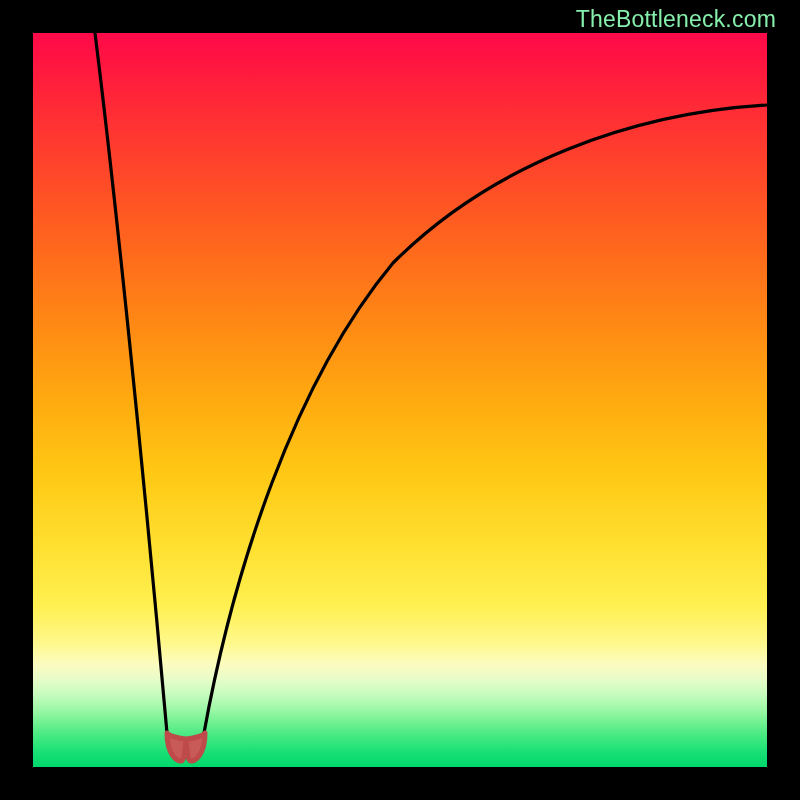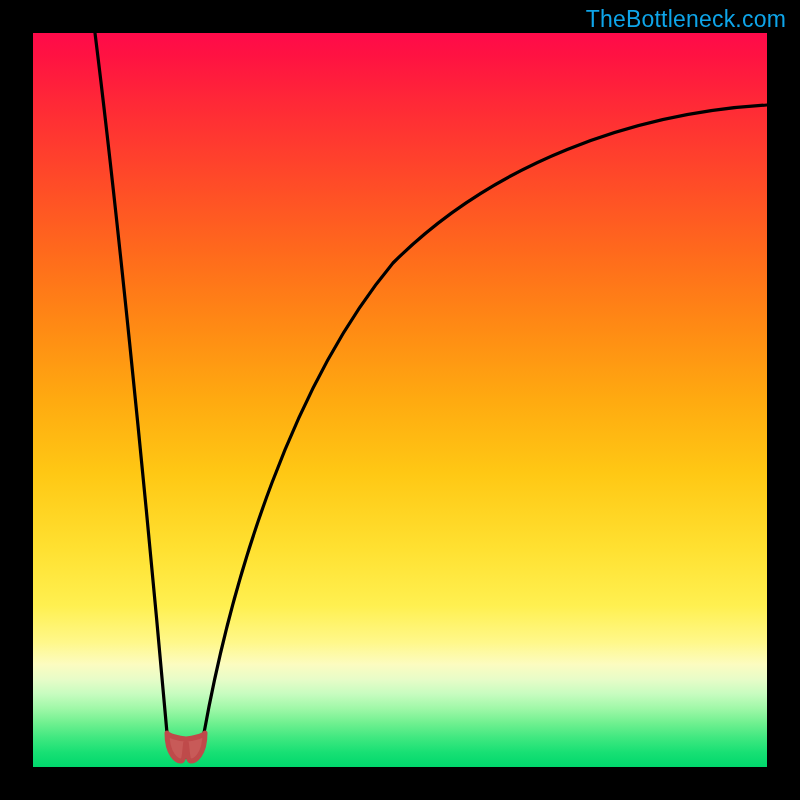--- a/index.html
+++ b/index.html
@@ -54,22 +54,22 @@
     position: absolute;
     left: 0;
     top: 0;
     width: 734px;
     height: 734px;
     pointer-events: none;
   }
   .watermark {
     position: absolute;
     top: 6px;
-    right: 14px;
-    color: #0ea5e9;
+    right: 24px;
+    color: #86efac;
     font-size: 23px;
     font-weight: 400;
     letter-spacing: 0.2px;
     pointer-events: none;
     user-select: none;
   }
 </style>
 </head>
 <body>
 

